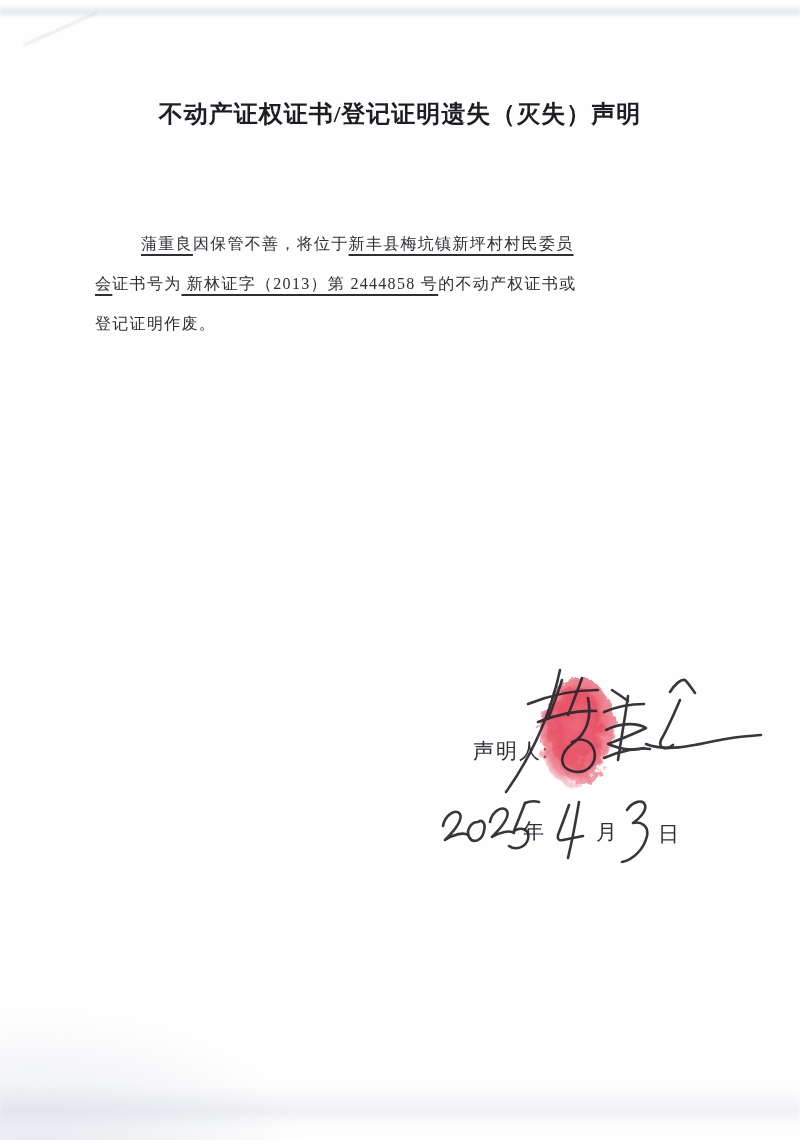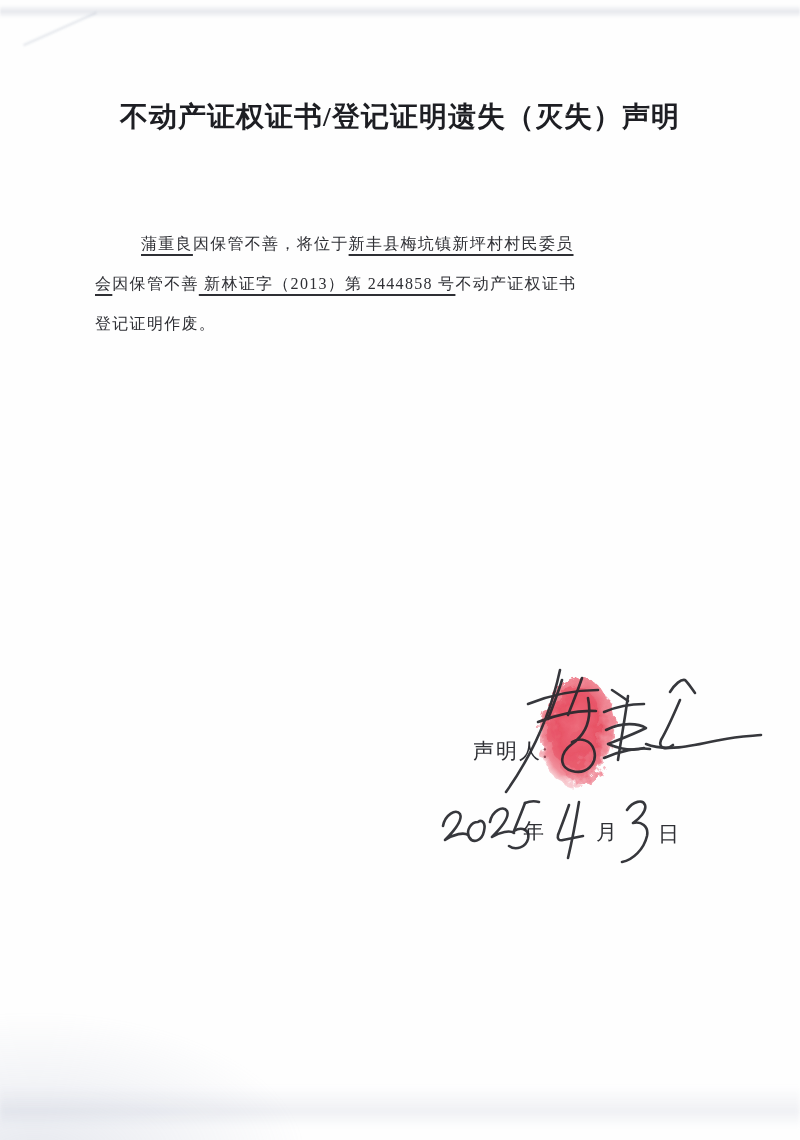--- a/index.html
+++ b/index.html
@@ -15,21 +15,21 @@
   .scan-corner-line{position:absolute;left:20px;top:28px;width:80px;height:2px;
     background:rgba(168,174,192,.32);transform:rotate(-24deg);filter:blur(1.3px);}
   .scan-bottom{position:absolute;left:0;top:1086px;width:100%;height:42px;
     background:linear-gradient(180deg,rgba(255,255,255,0),rgba(178,184,204,.18) 60%,rgba(255,255,255,0));
     filter:blur(2px);}
   .scan-bl{position:absolute;left:-50px;top:1000px;width:380px;height:170px;
     background:radial-gradient(ellipse at 22% 92%,rgba(172,180,202,.28),rgba(255,255,255,0) 65%);
     filter:blur(2px);}
   
   .title{position:absolute;top:98px;left:0;width:100%;margin:0;
-    text-align:center;font-size:28px;font-weight:bold;letter-spacing:1px;color:#1d1e23;}
+    text-align:center;font-size:24px;font-weight:bold;letter-spacing:1px;color:#1d1e23;}
   
   .body-lines{position:absolute;left:95px;top:224px;width:620px;
     font-size:16px;letter-spacing:1.3px;color:#2e2f34;}
   .line{height:40px;line-height:40px;white-space:nowrap;}
   .line.indent{padding-left:46px;}
   .u{text-decoration:underline;text-underline-offset:5px;text-decoration-thickness:1.5px;}
   
   .signer-label{position:absolute;left:473px;top:737px;font-size:21px;letter-spacing:2px;color:#2e2f34;}
   .sig-overlay{position:absolute;left:420px;top:640px;}
   .date-label{position:absolute;font-size:21px;color:#2e2f34;}
@@ -45,21 +45,21 @@
 
   <div class="scan-top"></div>
   <div class="scan-corner-line"></div>
   <div class="scan-bottom"></div>
   <div class="scan-bl"></div>
 
   <h1 class="title">不动产证权证书/登记证明遗失（灭失）声明</h1>
 
   <div class="body-lines">
       <div class="line indent"><span class="u">蒲重良</span><span>因保管不善，将位于</span><span class="u">新丰县梅坑镇新坪村村民委员</span></div>
-      <div class="line"><span class="u">会</span><span>因保管不善</span><span class="u"> 新林证字（2013）第 2444858 号</span><span>不动产证权证书</span></div>
+      <div class="line"><span class="u">会</span><span>证书号为</span><span class="u"> 新林证字（2013）第 2444858 号</span><span>的不动产权证书或</span></div>
       <div class="line"><span>登记证明作废。</span></div>
     </div>
 
   <div class="signer-label">声明人:</div>
 
   <svg class="sig-overlay" width="360" height="170" viewBox="0 0 360 170" aria-hidden="false">
     <defs>
       <radialGradient id="fp" cx="50%" cy="45%" r="62%">
         <stop offset="0%" stop-color="#f0697a" stop-opacity="0.80"></stop>
         <stop offset="45%" stop-color="#e64a5e" stop-opacity="0.90"></stop>

